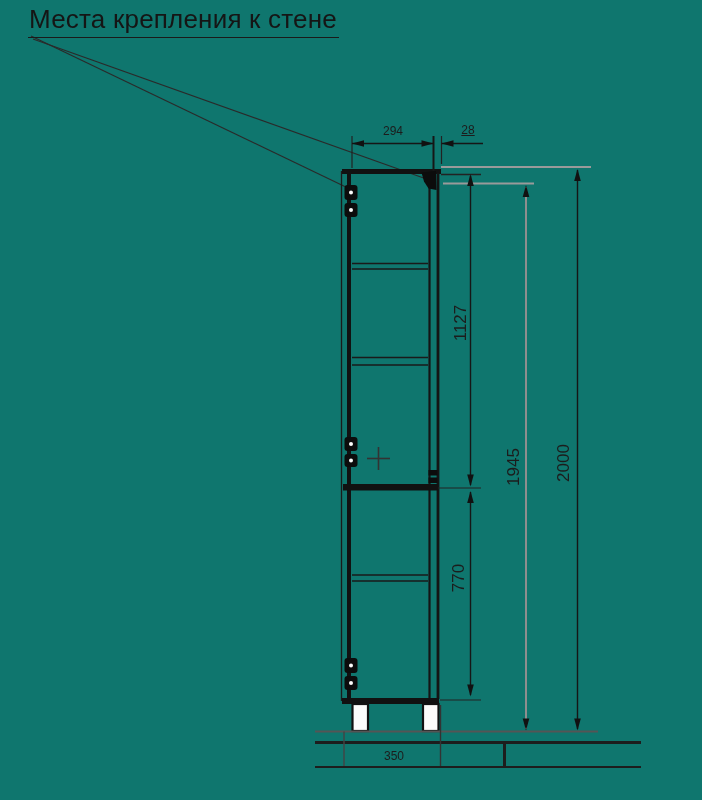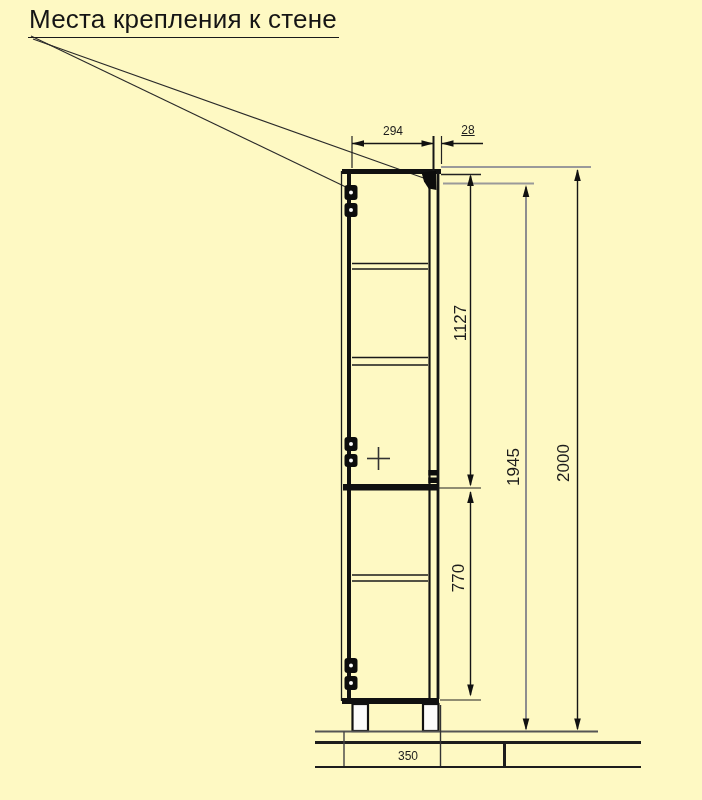--- a/index.html
+++ b/index.html
@@ -1,19 +1,19 @@
 <!DOCTYPE html>
 <html><head>
 <meta charset="utf-8">
 <style>
   html,body{margin:0;padding:0;background:#ffffff;}
   #canvas{
     position:relative;
     width:702px;height:800px;
-    background:#fef9c3;
+    background:#0f766e;
     font-family:"Liberation Sans", sans-serif;
     overflow:hidden;
   }
   #linework{position:absolute;left:0;top:0;}
   .title{
     position:absolute;
     left:28px;top:4px;
     font-size:26px;
     letter-spacing:.2px;
     color:#151515;
@@ -158,14 +158,14 @@
   <div class="hlabel" style="left:468px;top:130px;text-decoration:underline;">28</div>
 
   <div class="vlabel" style="left:461px;top:323px;">1127</div>
 
   <div class="vlabel" style="left:514px;top:467px;">1945</div>
 
   <div class="vlabel" style="left:564px;top:463px;">2000</div>
 
   <div class="vlabel" style="left:459px;top:578px;">770</div>
 
-  <div class="hlabel" style="left:394px;top:756px;margin-left:14px;">350</div>
+  <div class="hlabel" style="left:394px;top:756px;">350</div>
 </div>
 
 </body></html>

